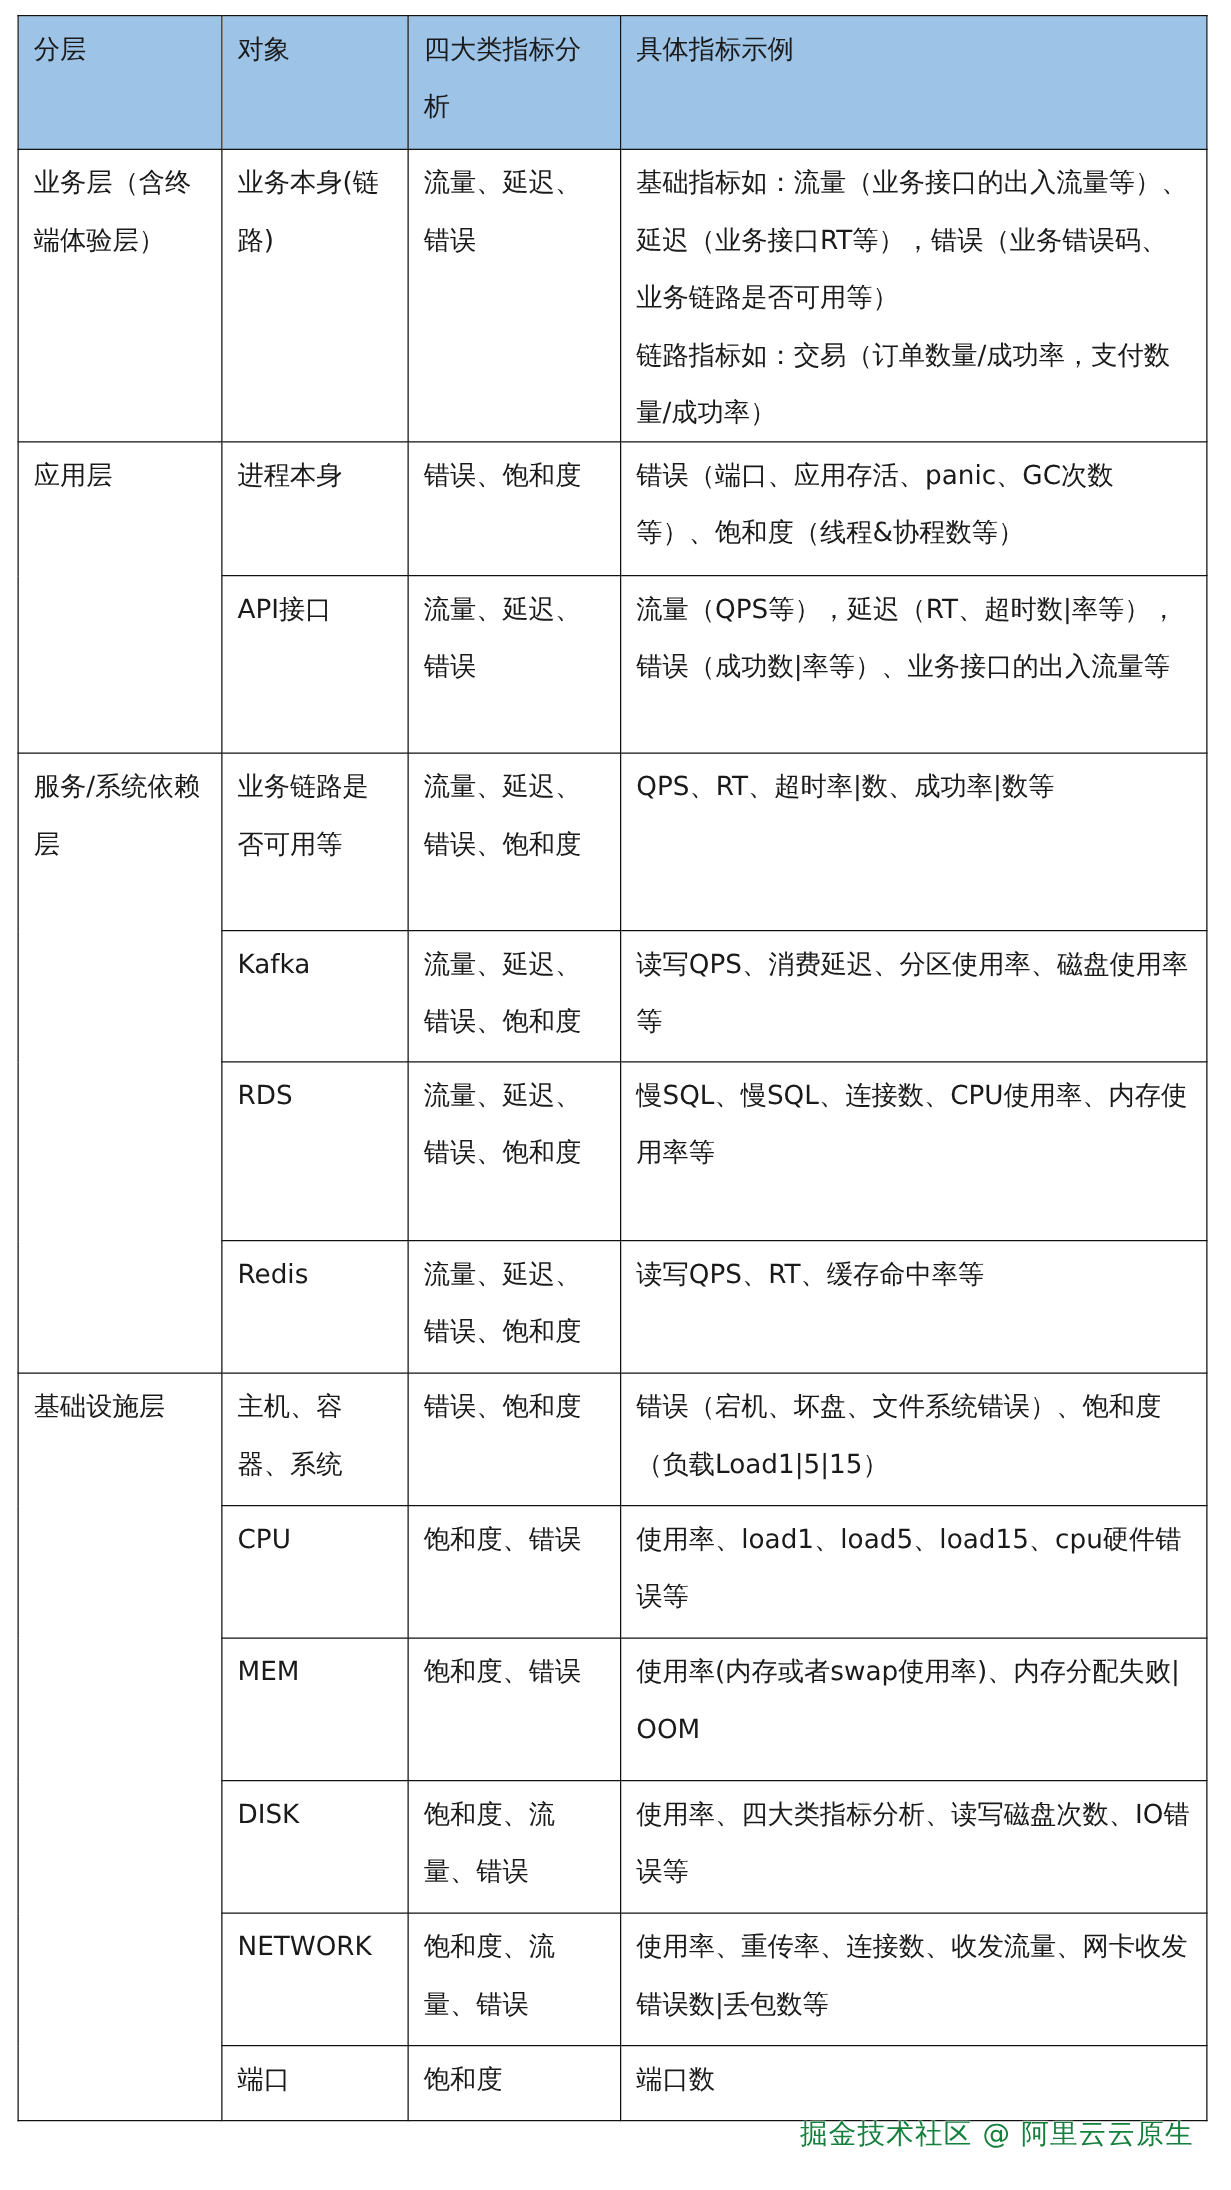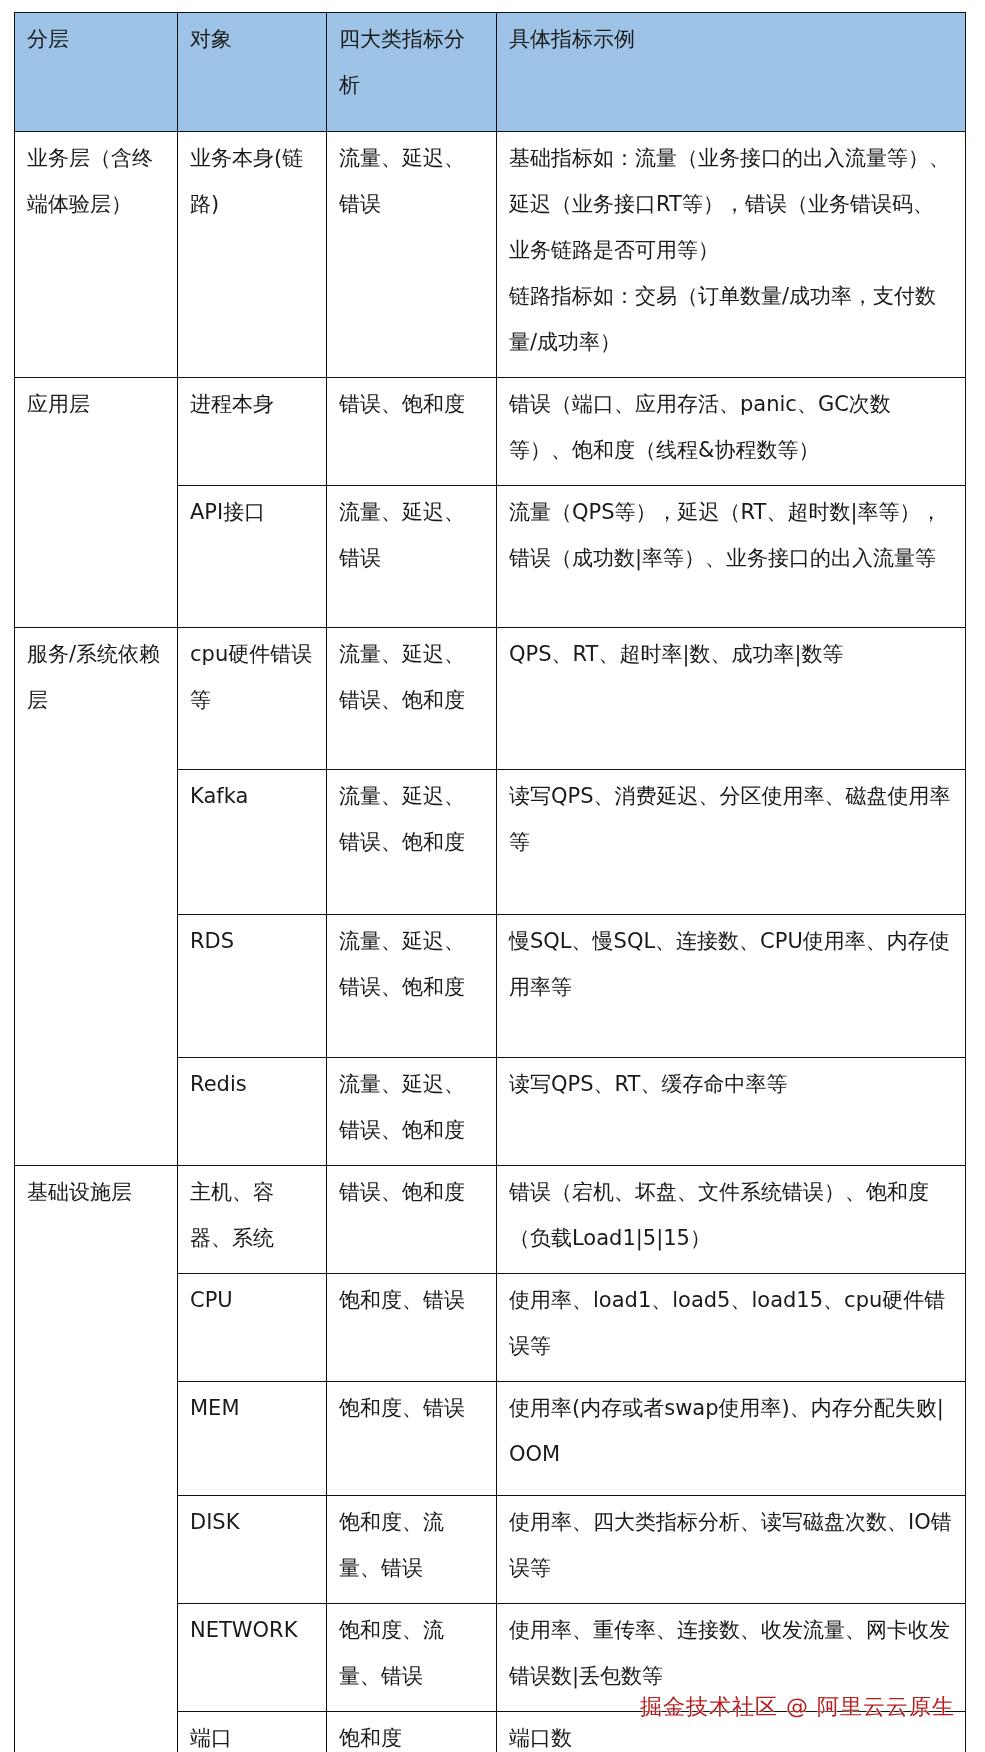--- a/index.html
+++ b/index.html
@@ -5,29 +5,29 @@
   html, body { margin: 0; padding: 0; background: #ffffff; }
   body { width: 985px; height: 1752px; position: relative; overflow: hidden;
          font-family: "DejaVu Sans", "Liberation Sans", sans-serif; color: #1a1a1a; }
   table.metrics {
     position: absolute; left: 14px; top: 12px;
     width: 951px; border-collapse: collapse; table-layout: fixed;
     font-size: 21px; line-height: 46px;
   }
   table.metrics td, table.metrics th {
     border: 1.5px solid #111; vertical-align: top;
-    padding: 3px 12px 12px 12px; text-align: left; font-weight: normal;
+    padding: 3px 12px 0 12px; text-align: left; font-weight: normal;
     word-break: break-all; overflow: hidden;
   }
   table.metrics thead th { background: #9dc3e6; height: 103px; }
   td.layer { vertical-align: middle; }
   col.c1 { width: 163px; } col.c2 { width: 149px; } col.c3 { width: 170px; } col.c4 { width: 469px; }
   .watermark {
     position: absolute; right: 30px; top: 1692px;
-    font-size: 22px; color: #b91c1c; letter-spacing: 1px;
+    font-size: 22px; color: #15803d; letter-spacing: 1px;
     text-shadow: 0 0 2px #fff, 0 0 2px #fff;
   }
 </style>
 </head>
 <body>
 
 <table class="metrics">
   <colgroup>
       <col class="c1">
       <col class="c2">
@@ -61,25 +61,25 @@
       <td>错误（端口、应用存活、panic、GC次数等）、饱和度（线程&amp;协程数等）</td>
     </tr>
     <tr style="height:142px">
       <td>API接口</td>
       <td>流量、延迟、错误</td>
       <td>流量（QPS等），延迟（RT、超时数|率等），错误（成功数|率等）、业务接口的出入流量等</td>
     </tr>
 
     <tr style="height:142px">
       <td class="layer" rowspan="4">服务/系统依赖层</td>
-      <td>cpu硬件错误等</td>
+      <td>业务链路是否可用等</td>
       <td>流量、延迟、错误、饱和度</td>
       <td>QPS、RT、超时率|数、成功率|数等</td>
     </tr>
-    <tr style="height:145px">
+    <tr style="height:105px">
       <td>Kafka</td>
       <td>流量、延迟、错误、饱和度</td>
       <td>读写QPS、消费延迟、分区使用率、磁盘使用率等</td>
     </tr>
     <tr style="height:143px">
       <td>RDS</td>
       <td>流量、延迟、错误、饱和度</td>
       <td>慢SQL、慢SQL、连接数、CPU使用率、内存使用率等</td>
     </tr>
     <tr style="height:106px">

